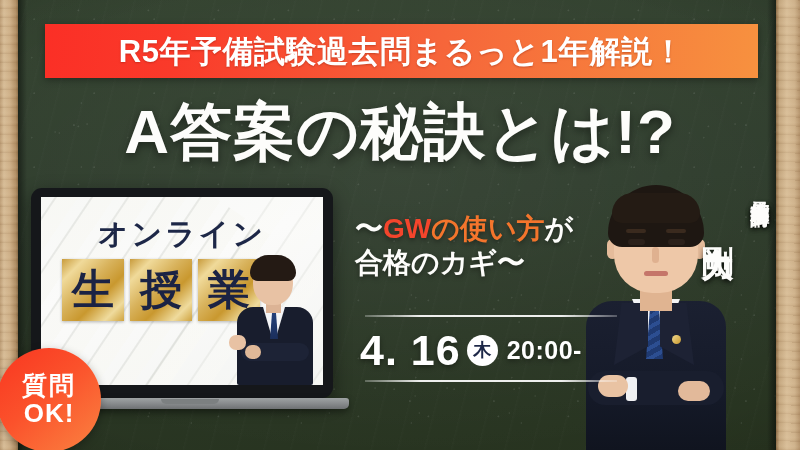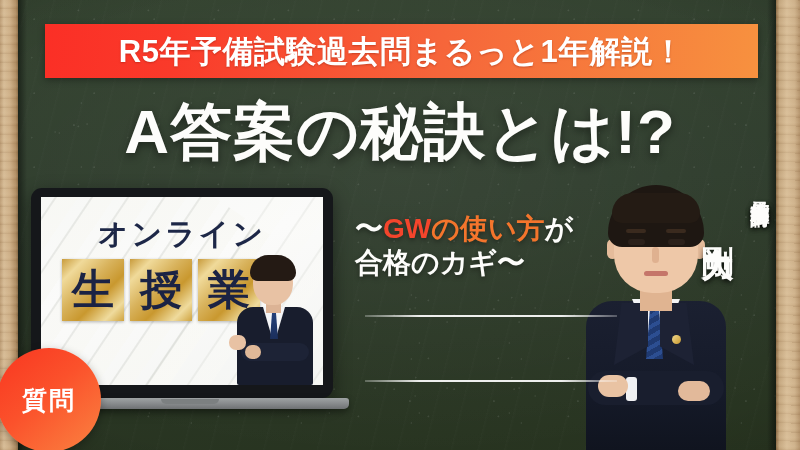--- a/index.html
+++ b/index.html
@@ -255,20 +255,21 @@
         </div>
       </div>
     </div>
     <div class="base">
       <div class="base-notch"></div>
     </div>
   </div>
 
   <div class="badge">
     <span class="badge-l1">質問</span>
+    <span class="badge-l2">OK!</span>
   </div>
 
   <div class="photo">
     <div class="ph-body"></div>
     <div class="ph-collar"></div>
     <div class="ph-tie"></div>
     <div class="ph-lapel-l"></div>
     <div class="ph-lapel-r"></div>
     <div class="ph-pin"></div>
     <div class="ph-neck"></div>
@@ -288,18 +289,23 @@
     <div class="ph-hand-a"></div>
     <div class="ph-hand-b"></div>
   </div>
 
   <div class="lead">
     <span>〜</span><span class="hl">GW</span><span class="hl2">の使い方</span><span>が</span><br>
     <span>合格のカギ〜</span>
   </div>
 
   <div class="rule rule-top"></div>
+  <div class="datebar">
+    <span class="date-num">4. 16</span>
+    <span class="dow">木</span>
+    <span class="time">20:00-</span>
+  </div>
   <div class="rule rule-bot"></div>
 
   <div class="vcap vcap-role">予備短期合格講師</div>
   <div class="vcap vcap-name">剛力大</div>
 
 </div>
 
 </body></html>

